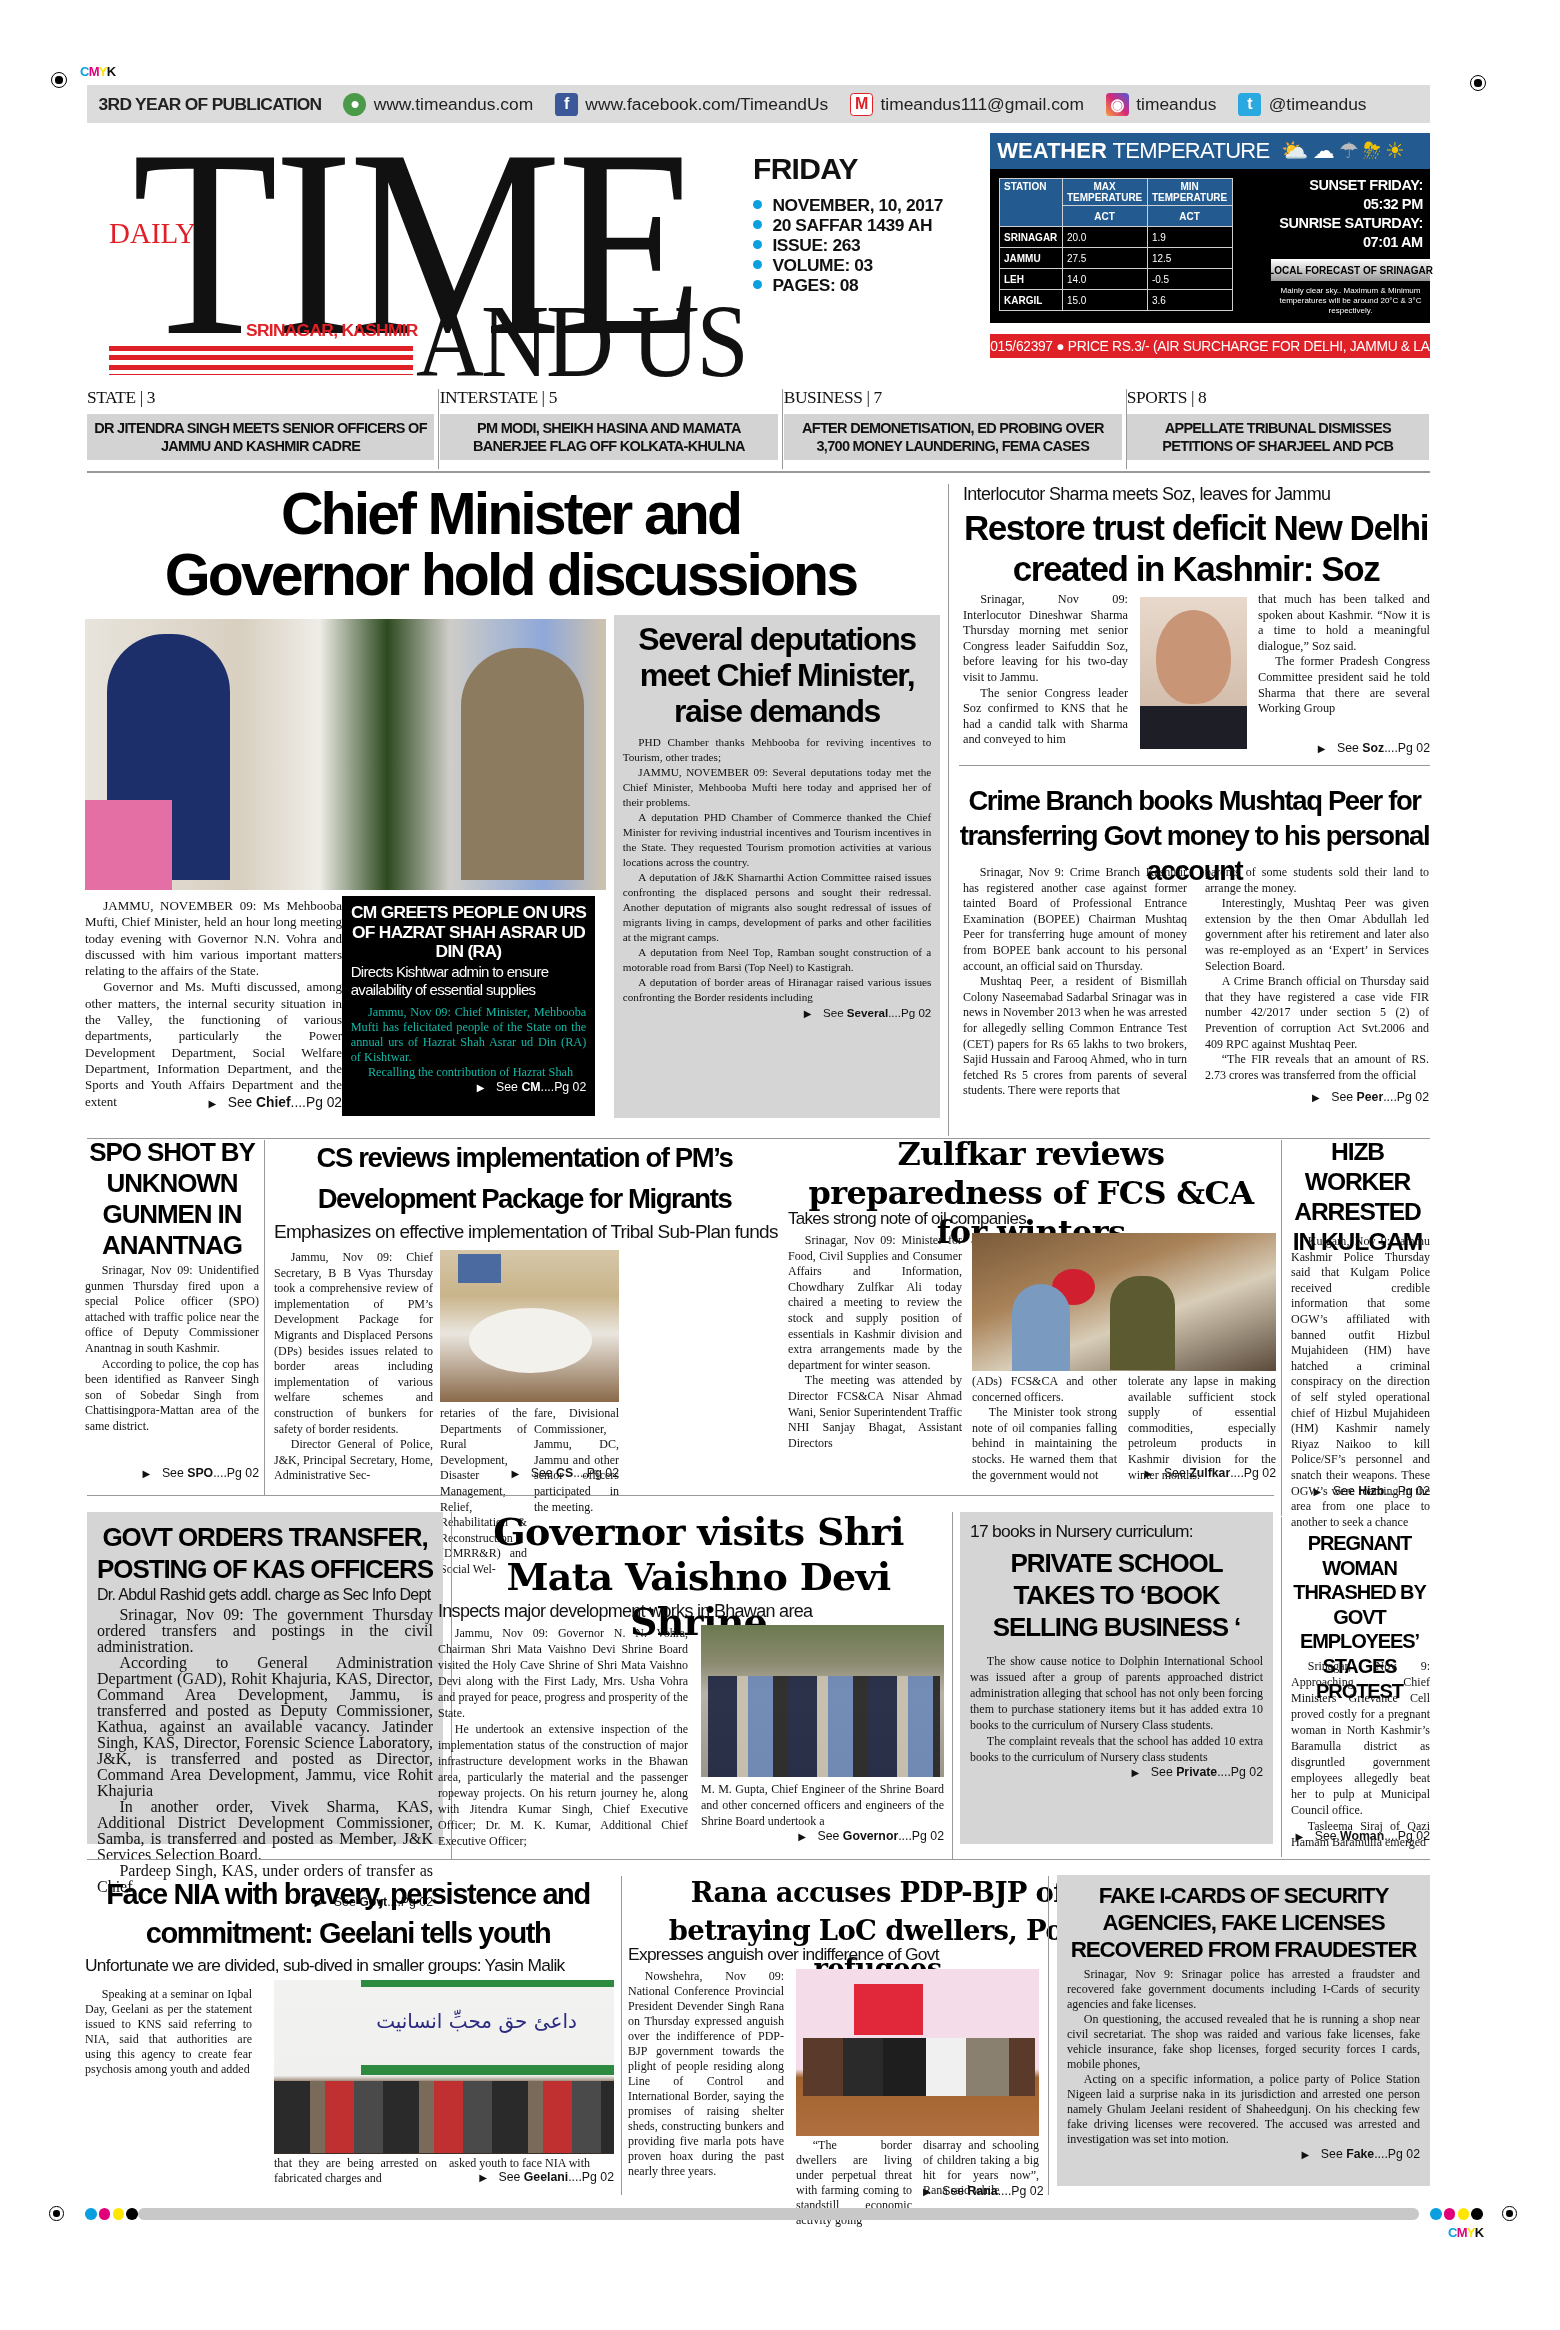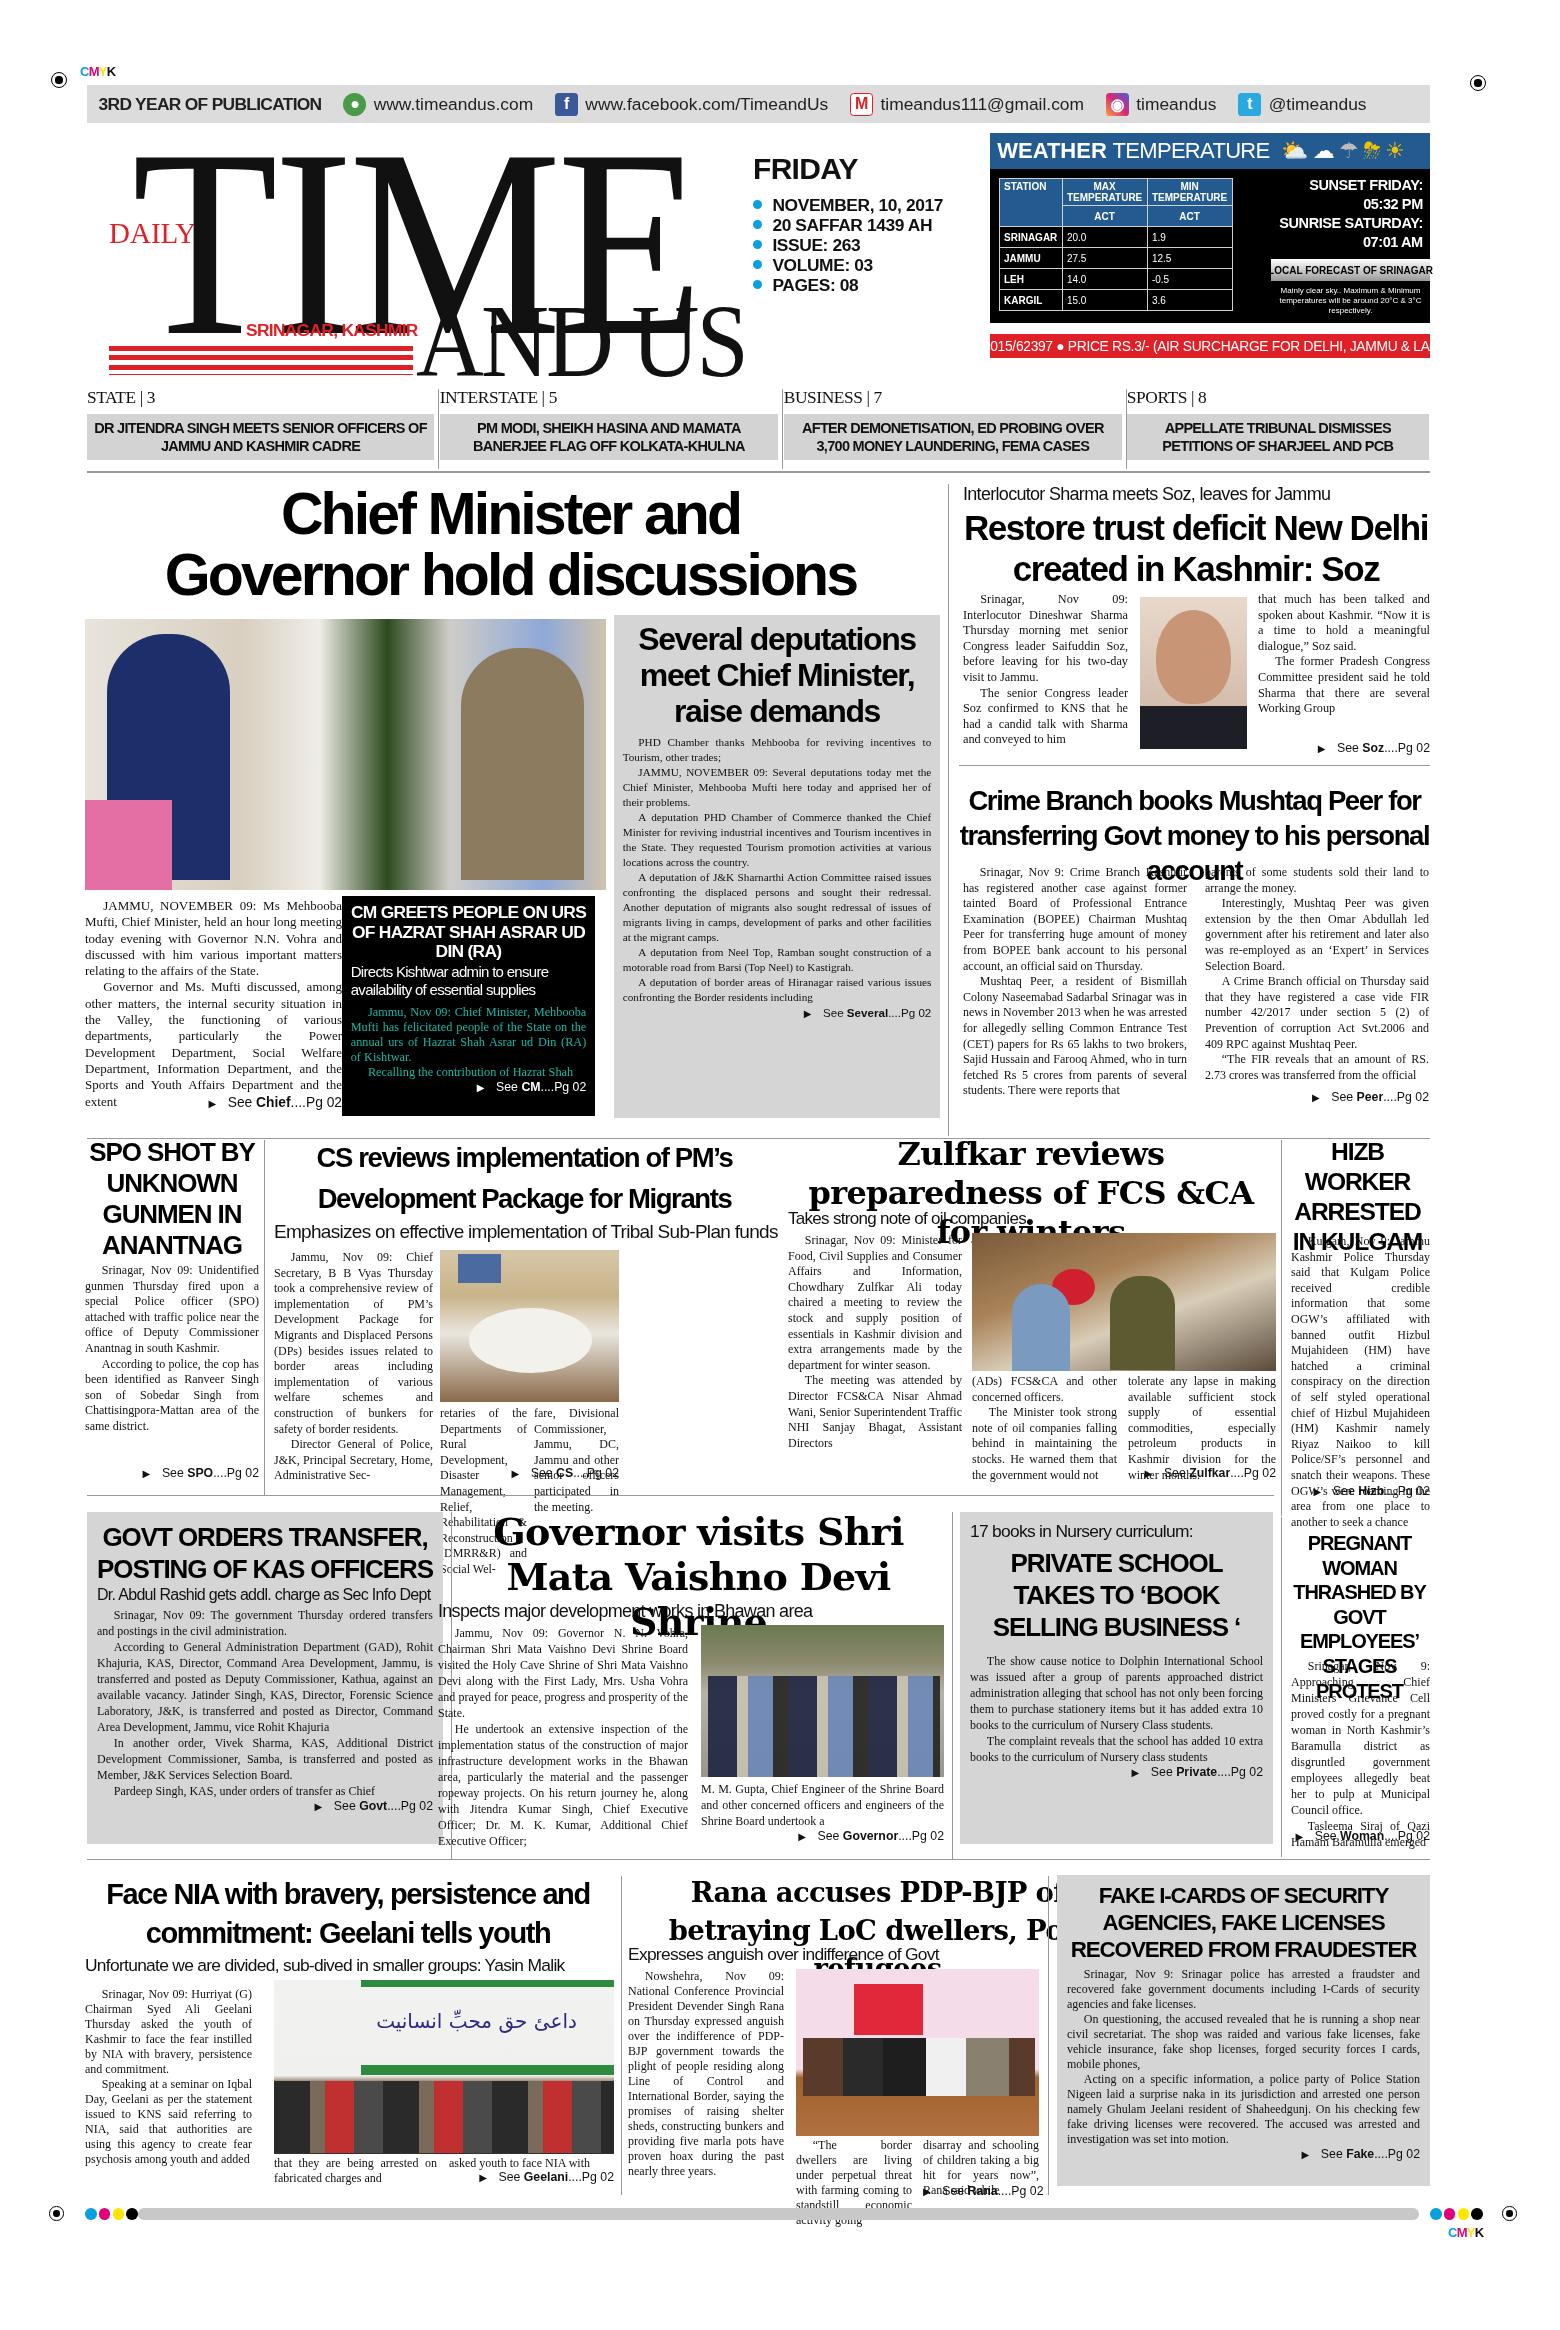--- a/index.html
+++ b/index.html
@@ -333,21 +333,21 @@
 </div>
 <div class="abs see" style="left:1291px;top:1484px;width:139px;font-size:12.3px;">
   <span class="arrow">▶</span><span>See</span> <b>Hizb</b><span>....Pg 02</span>
 </div>
 
 <div class="hrule" style="left:87px;top:1495px;width:1187px;height:1.4px;"></div>
 
 <div class="abs shadebox" style="left:87px;top:1512px;width:356px;height:332px;padding:8.7px 10px;">
   <div class="headline" style="font-size:26px;line-height:32px;letter-spacing:-1.1px;">GOVT ORDERS TRANSFER, POSTING OF KAS OFFICERS</div>
   <div class="deck" style="font-size:16px;margin-top:1.4px;">Dr. Abdul Rashid gets addl. charge as Sec Info Dept</div>
-  <div class="body" style="font-size:12px;line-height:16px;margin-top:2.9px;">
+  <div class="body" style="font-size:16px;line-height:16px;margin-top:2.9px;">
     <p>Srinagar, Nov 09: The government Thursday ordered transfers and postings in the civil administration.</p>
     <p>According to General Administration Department (GAD), Rohit Khajuria, KAS, Director, Command Area Development, Jammu, is transferred and posted as Deputy Commissioner, Kathua, against an available vacancy. Jatinder Singh, KAS, Director, Forensic Science Laboratory, J&amp;K, is transferred and posted as Director, Command Area Development, Jammu, vice Rohit Khajuria</p>
     <p>In another order, Vivek Sharma, KAS, Additional District Development Commissioner, Samba, is transferred and posted as Member, J&amp;K Services Selection Board.</p>
     <p>Pardeep Singh, KAS, under orders of transfer as Chief</p>
   </div>
   <div class="see" style="font-size:12.3px;">
     <span class="arrow">▶</span><span>See</span> <b>Govt</b><span>....Pg 02</span>
   </div>
 </div>
 <div class="vrule" style="left:451px;top:1512px;height:347px;"></div>
@@ -389,21 +389,20 @@
 </div>
 <div class="abs see" style="left:1291px;top:1829px;width:139px;font-size:12.3px;">
   <span class="arrow">▶</span><span>See</span> <b>Woman</b><span>....Pg 02</span>
 </div>
 
 <div class="hrule" style="left:87px;top:1859px;width:1343px;height:1.4px;"></div>
 
 <div class="abs headline" style="left:80px;top:1875px;width:536px;font-size:29px;line-height:39px;letter-spacing:-1.4px;">Face NIA with bravery, persistence and commitment: Geelani tells youth</div>
 <div class="abs deck" style="left:85px;top:1955px;font-size:17.4px;">Unfortunate we are divided, sub-dived in smaller groups: Yasin Malik</div>
 <div class="abs body" style="left:85px;top:1987px;width:167px;font-size:12px;line-height:15px;">
-  <p>Srinagar, Nov 09: Hurriyat (G) Chairman Syed Ali Geelani Thursday asked the youth of Kashmir to face the fear instilled by NIA with bravery, persistence and commitment.</p>
   <p>Speaking at a seminar on Iqbal Day, Geelani as per the statement issued to KNS said referring to NIA, said that authorities are using this agency to create fear psychosis among youth and added</p>
 </div>
 <div class="photo" style="left:274px;top:1980px;width:340px;height:174px;background:linear-gradient(#f2f2f0 0%,#f0f0ee 55%,#6a4a30 60%,#3a2e28 100%);">
   <div style="position:absolute;left:87px;top:0;width:253px;height:7.2px;background:#2d8a3e;"></div>
   <div style="position:absolute;left:94px;top:29px;width:217px;text-align:center;font-family:'DejaVu Sans',sans-serif;font-size:20px;color:#2a2a80;" dir="rtl">داعئ حق محبِّ انسانیت</div>
   <div style="position:absolute;left:87px;top:85px;width:253px;height:10px;background:#2d8a3e;"></div>
   <div style="position:absolute;left:0;top:101px;width:340px;height:72px;background:repeating-linear-gradient(90deg,#2a2a2a 0 36px,#7a6a5a 36px 51px,#c03030 51px 80px,#4a4a4a 80px 109px);"></div>
 </div>
 <div class="abs body" style="left:274px;top:2156px;width:163px;font-size:12px;line-height:15px;">
   <p style="text-indent:0">that they are being arrested on fabricated charges and</p>

